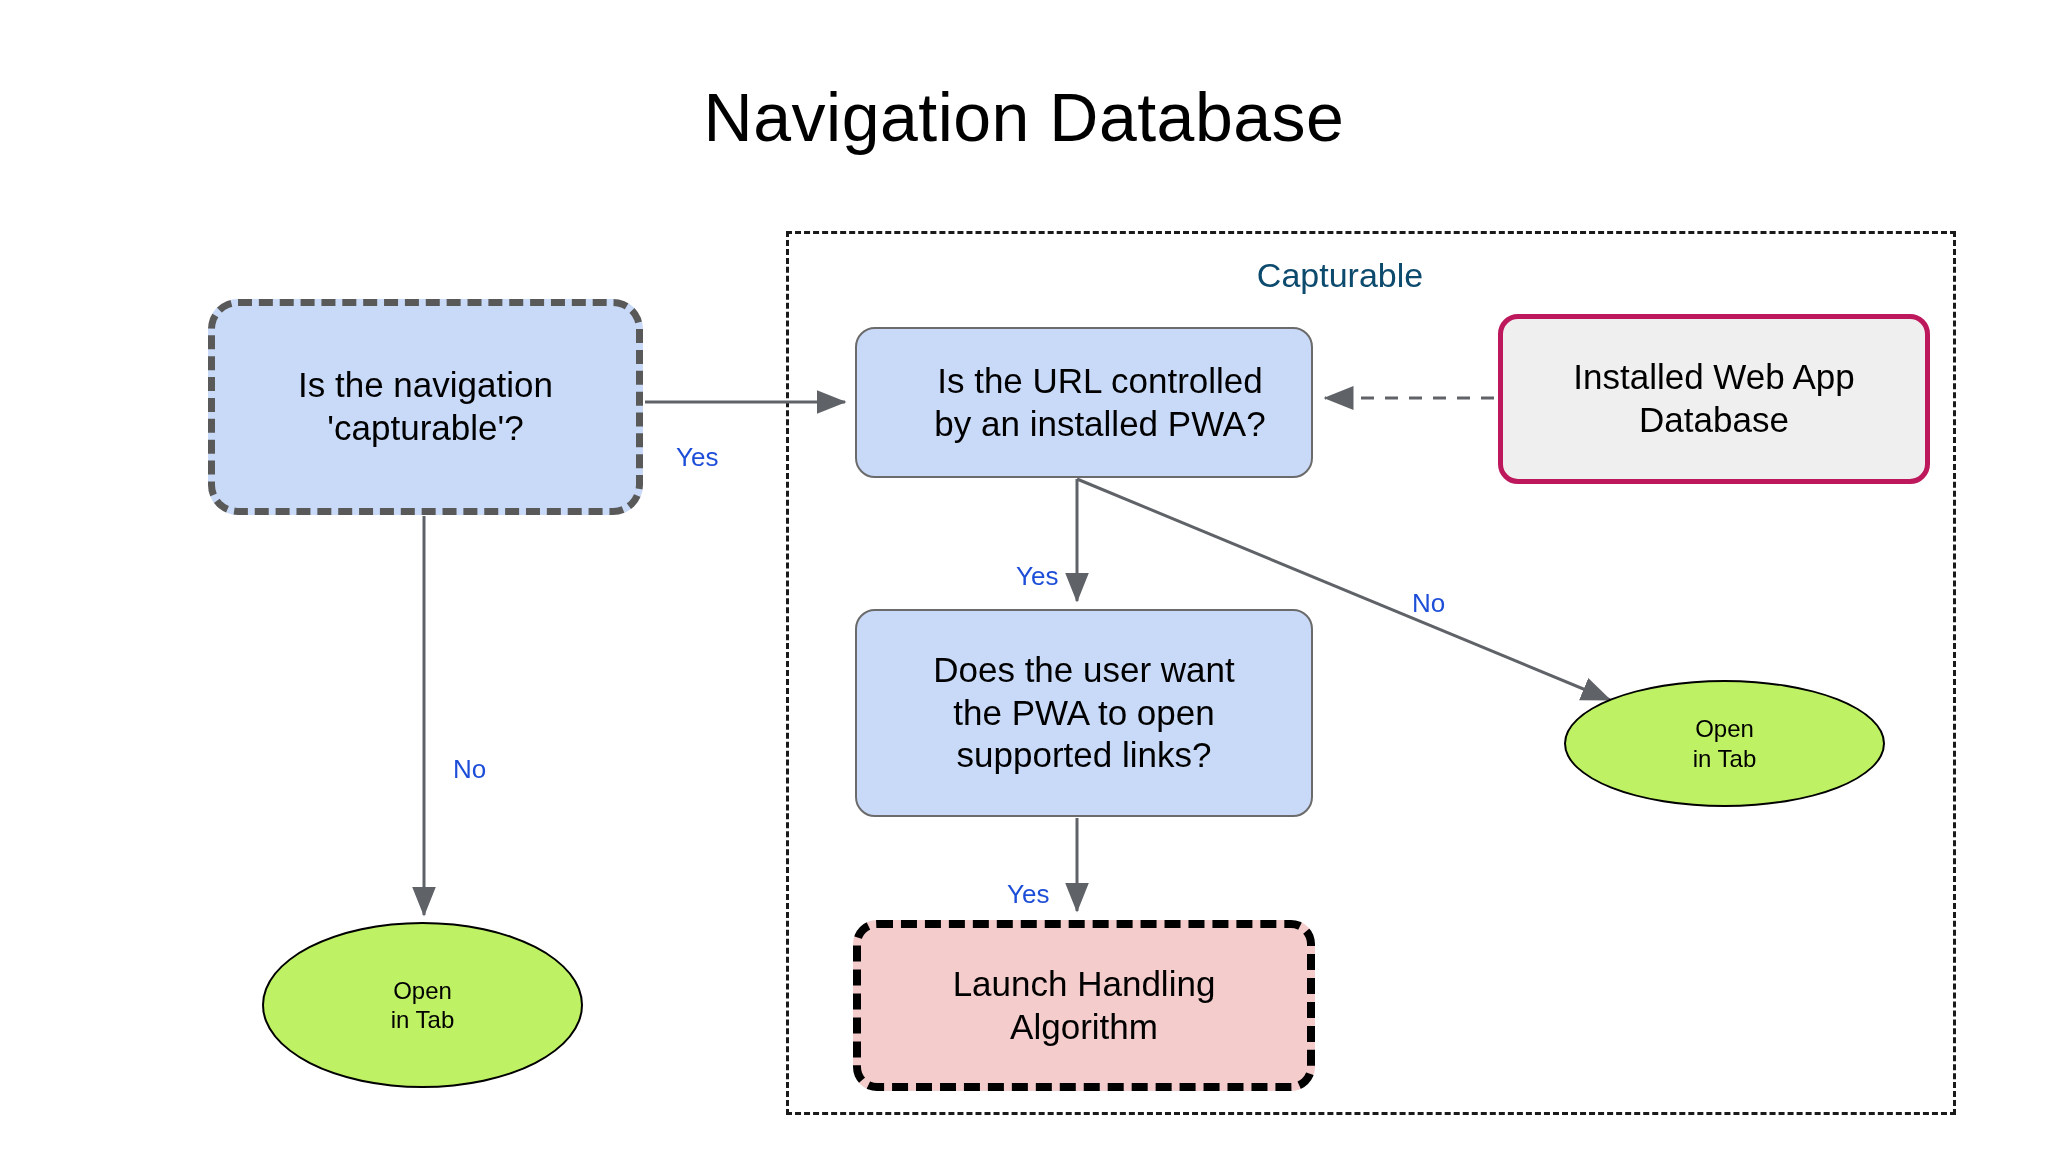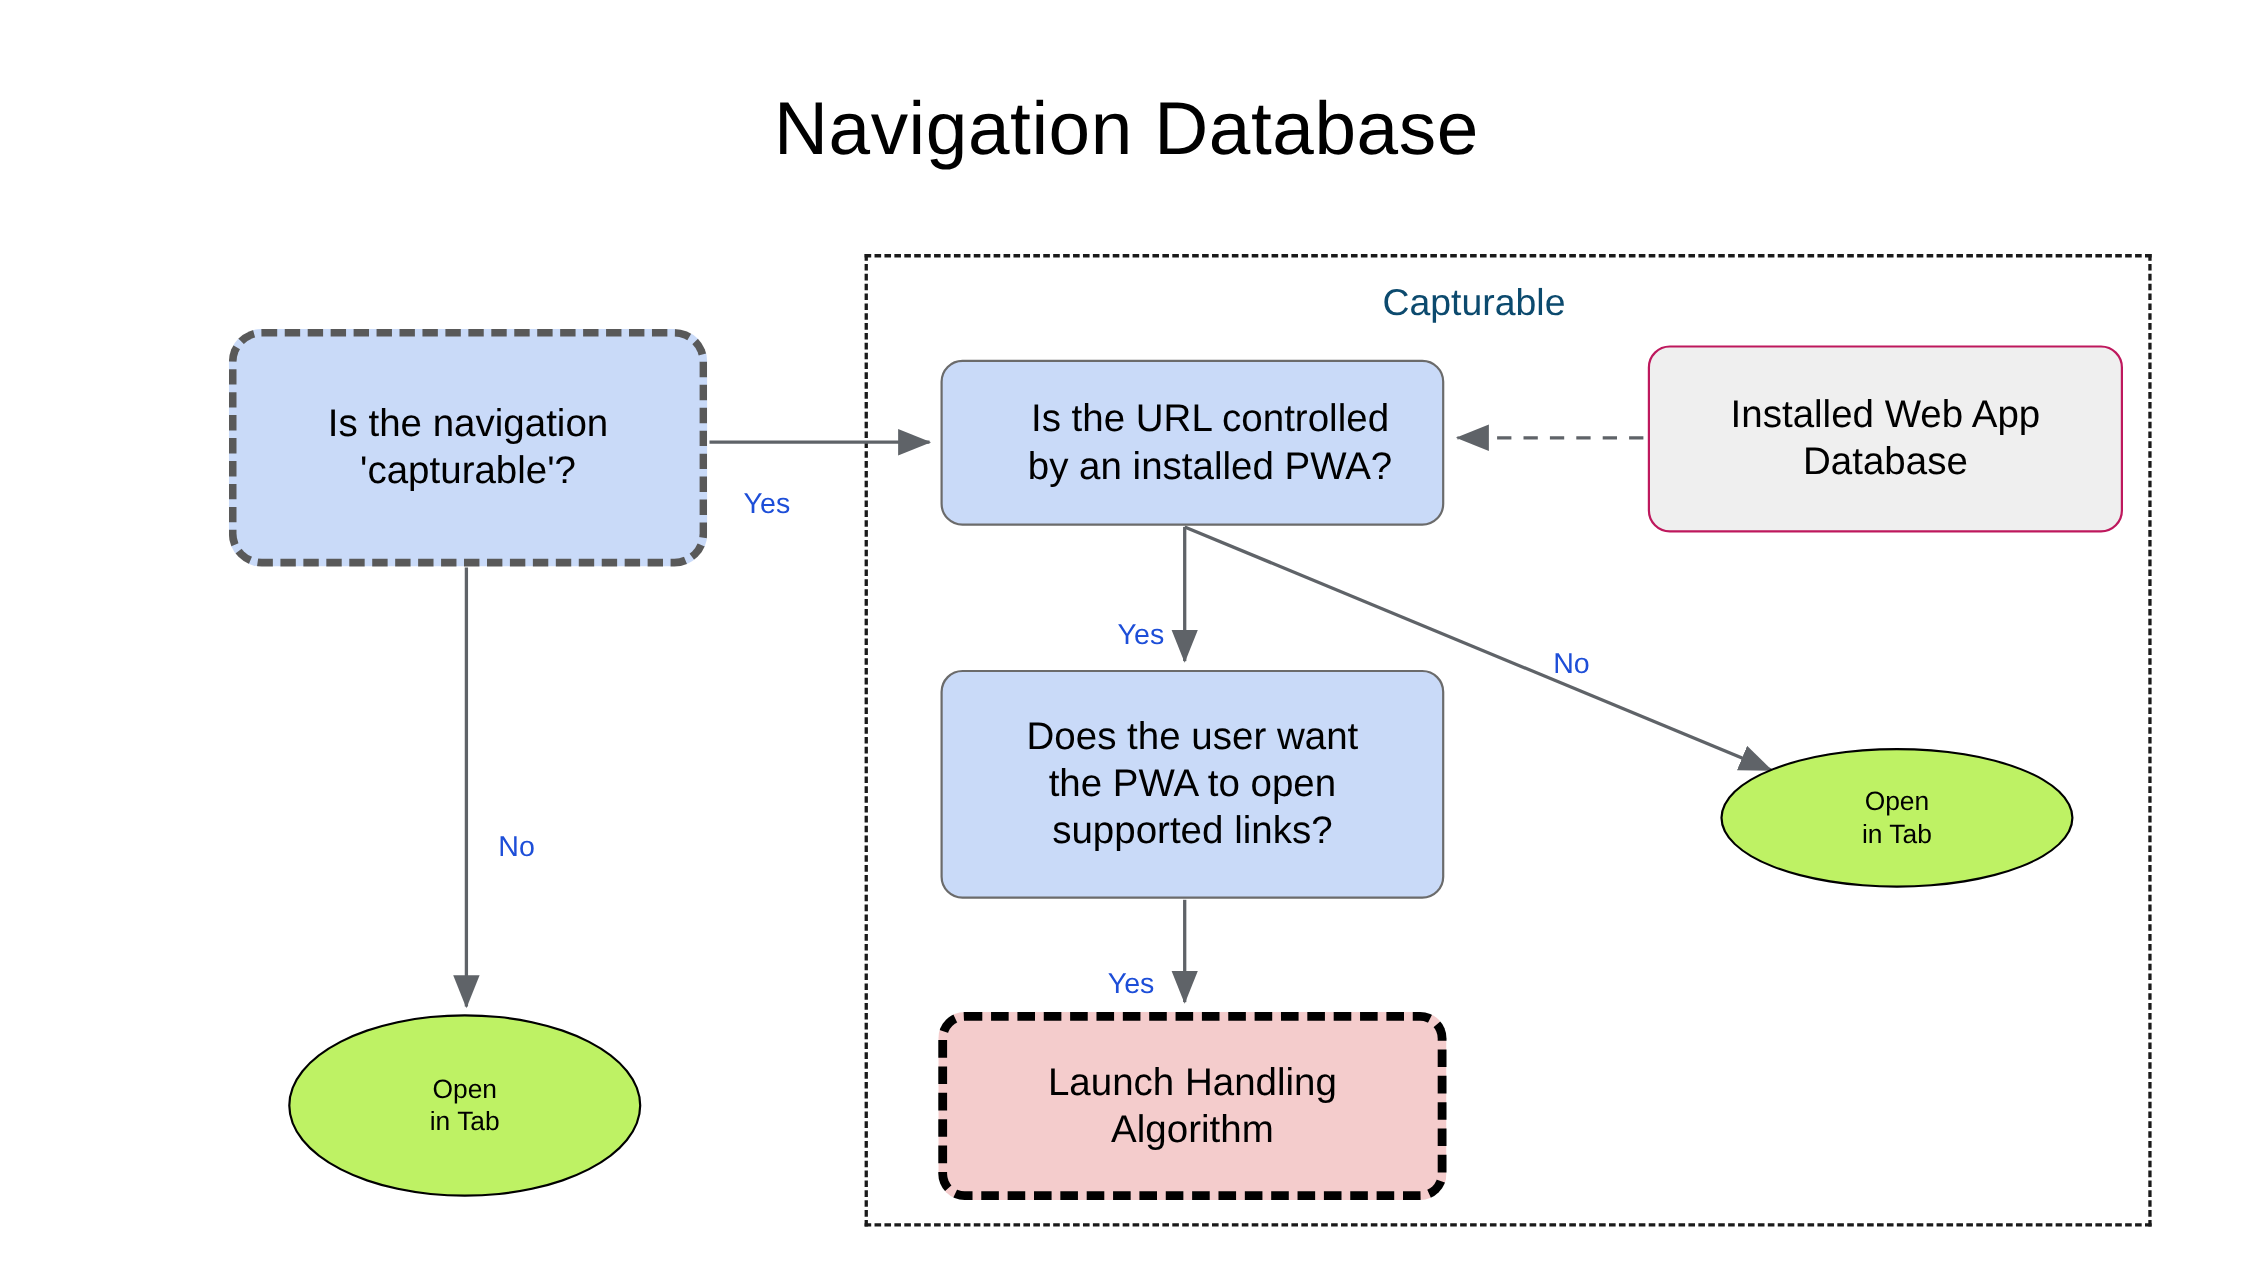--- a/index.html
+++ b/index.html
@@ -79,21 +79,21 @@
     font-size: 35px;
   }
   .node-decision {
     background: #c9daf8;
     border: 2px solid #6b6b6b;
     border-radius: 20px;
     font-size: 35px;
   }
   .node-store {
     background: #efefef;
-    border: 2px solid #be185d;
+    border: 5px solid #be185d;
     border-radius: 20px;
     font-size: 35px;
   }
   .node-process-dashed {
     background: #f4cccc;
     border: 8px dashed #000000;
     border-radius: 24px;
     font-size: 35px;
   }
   .node-terminal {

